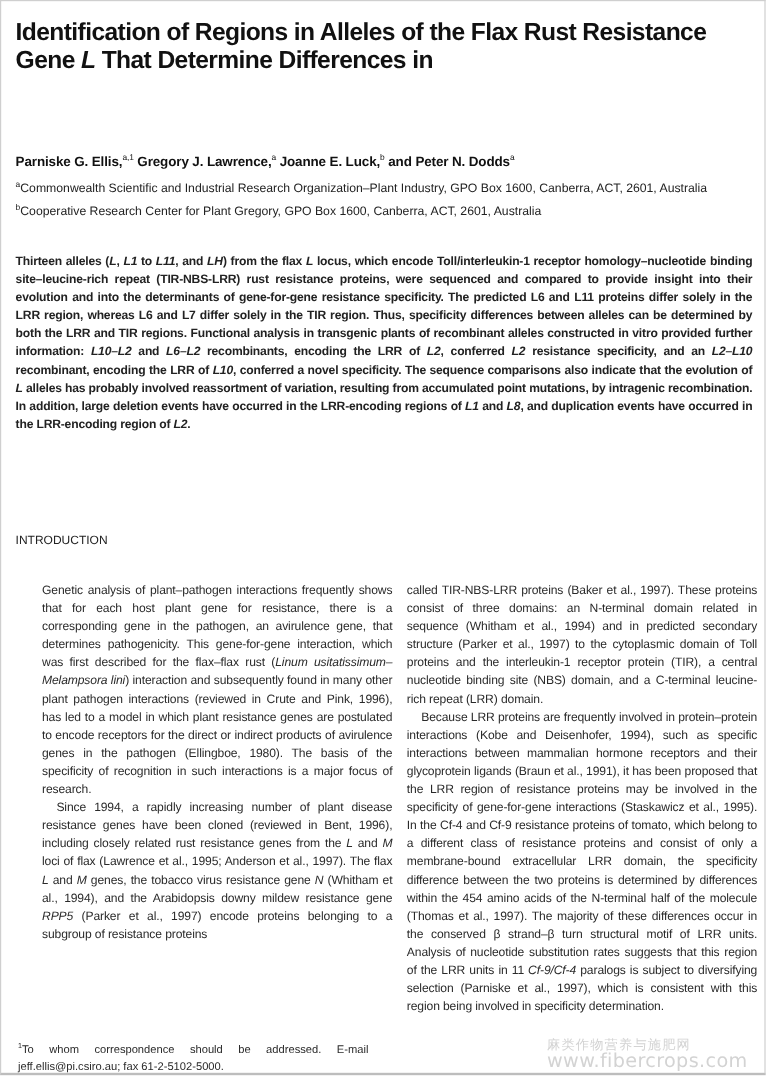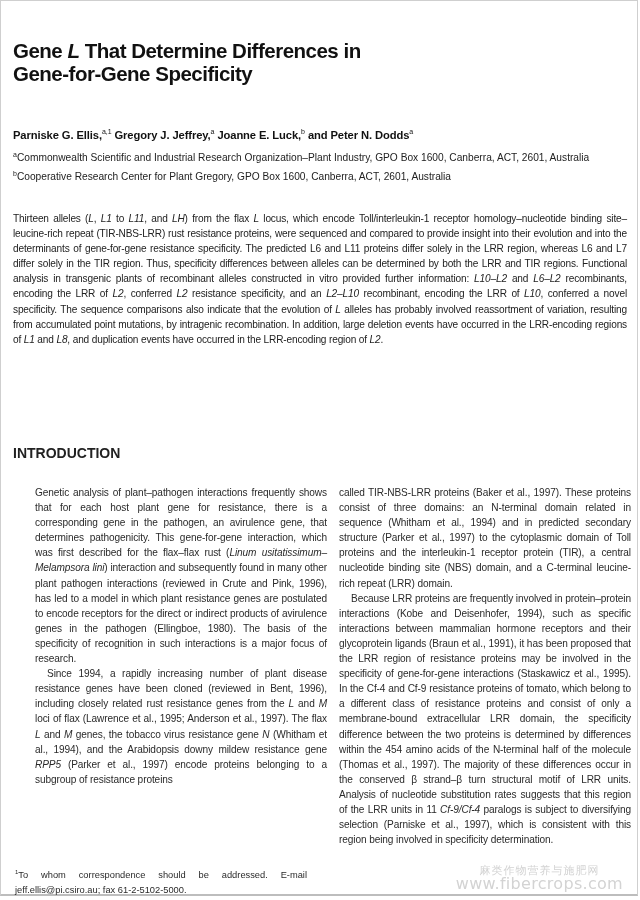--- a/index.html
+++ b/index.html
@@ -29,65 +29,64 @@
       font-size: 11.2px; font-weight: bold; color: #111; letter-spacing: -0.1px;
     }
     .authors sup { font-size: 7px; font-weight: normal; }
     .affils {
       position: absolute; left: 12px; top: 146px; width: 600px;
       font-size: 10.2px; line-height: 16px; color: #222;
     }
     .affils sup { font-size: 7px; }
     .abstract {
       position: absolute; left: 12px; top: 210px; width: 614px;
-      font-size: 10.1px; font-weight: normal; line-height: 15.1px;
+      font-size: 10.1px; font-weight: bold; line-height: 15.1px;
       text-align: justify; color: #222; letter-spacing: -0.15px;
     }
     .abstract i { font-style: italic; }
     .section-heading {
       position: absolute; left: 12px; top: 444px;
-      font-size: 14px; font-weight: bold; color: #222;
+      font-size: 10px; font-weight: normal; color: #222;
     }
     .col {
       position: absolute; top: 484px; width: 292px;
       font-size: 10.1px; line-height: 15.1px; color: #2a2a2a;
       text-align: justify; letter-spacing: -0.1px;
     }
     .col.left { left: 14px; margin-left: 20px; }
     .col.right { left: 338px; }
     .col p { margin: 0; }
     .col p.indent { text-indent: 12px; }
     .footnote {
       position: absolute; left: 14px; top: 864px; width: 292px;
       font-size: 9.3px; line-height: 14.5px; color: #2a2a2a;
       text-align: justify;
     }
     .footnote sup { font-size: 6px; }
     .watermark {
       position: absolute; right: 14px; top: 864px;
-      text-align: center; color: #d3d3d3; pointer-events: none;
+      color: #d3d3d3; pointer-events: none;
       font-family: "DejaVu Sans", sans-serif;
     }
     .watermark .wm-cn { font-size: 11px; letter-spacing: 1px; line-height: 12px; }
     .watermark .wm-url { font-size: 16px; line-height: 14px; letter-spacing: 0.3px; }
   </style>
 </head>
 <body>
 
 <div class="page">
 
   <h1 class="title">
-    <br>
+    <span>Identification of Regions in Alleles of the Flax Rust Resistance</span><br>
     <span>Gene </span><i>L</i><span> That Determine Differences in</span><br>
-    <span>Gene-for-Gene Specificity</span>
   </h1>
 
   <div class="authors">
     <span><span>Parniske G. Ellis,</span><sup>a,1</sup></span>
-    <span><span>Gregory J. Jeffrey,</span><sup>a</sup></span>
+    <span><span>Gregory J. Lawrence,</span><sup>a</sup></span>
     <span><span>Joanne E. Luck,</span><sup>b</sup></span>
     <span><span>and Peter N. Dodds</span><sup>a</sup></span>
   </div>
 
   <div class="affils">
     <div><sup>a</sup><span>Commonwealth Scientific and Industrial Research Organization–Plant Industry, GPO Box 1600, Canberra, ACT, 2601, Australia</span></div>
     <div><sup>b</sup><span>Cooperative Research Center for Plant Gregory, GPO Box 1600, Canberra, ACT, 2601, Australia</span></div>
   </div>
 
   <div class="abstract">Thirteen alleles (<i>L</i>, <i>L1</i> to <i>L11</i>, and <i>LH</i>) from the flax <i>L</i> locus, which encode Toll/interleukin-1 receptor homology–nucleotide binding site–leucine-rich repeat (TIR-NBS-LRR) rust resistance proteins, were sequenced and compared to provide insight into their evolution and into the determinants of gene-for-gene resistance specificity. The predicted L6 and L11 proteins differ solely in the LRR region, whereas L6 and L7 differ solely in the TIR region. Thus, specificity differences between alleles can be determined by both the LRR and TIR regions. Functional analysis in transgenic plants of recombinant alleles constructed in vitro provided further information: <i>L10–L2</i> and <i>L6–L2</i> recombinants, encoding the LRR of <i>L2</i>, conferred <i>L2</i> resistance specificity, and an <i>L2–L10</i> recombinant, encoding the LRR of <i>L10</i>, conferred a novel specificity. The sequence comparisons also indicate that the evolution of <i>L</i> alleles has probably involved reassortment of variation, resulting from accumulated point mutations, by intragenic recombination. In addition, large deletion events have occurred in the LRR-encoding regions of <i>L1</i> and <i>L8</i>, and duplication events have occurred in the LRR-encoding region of <i>L2</i>.</div>

